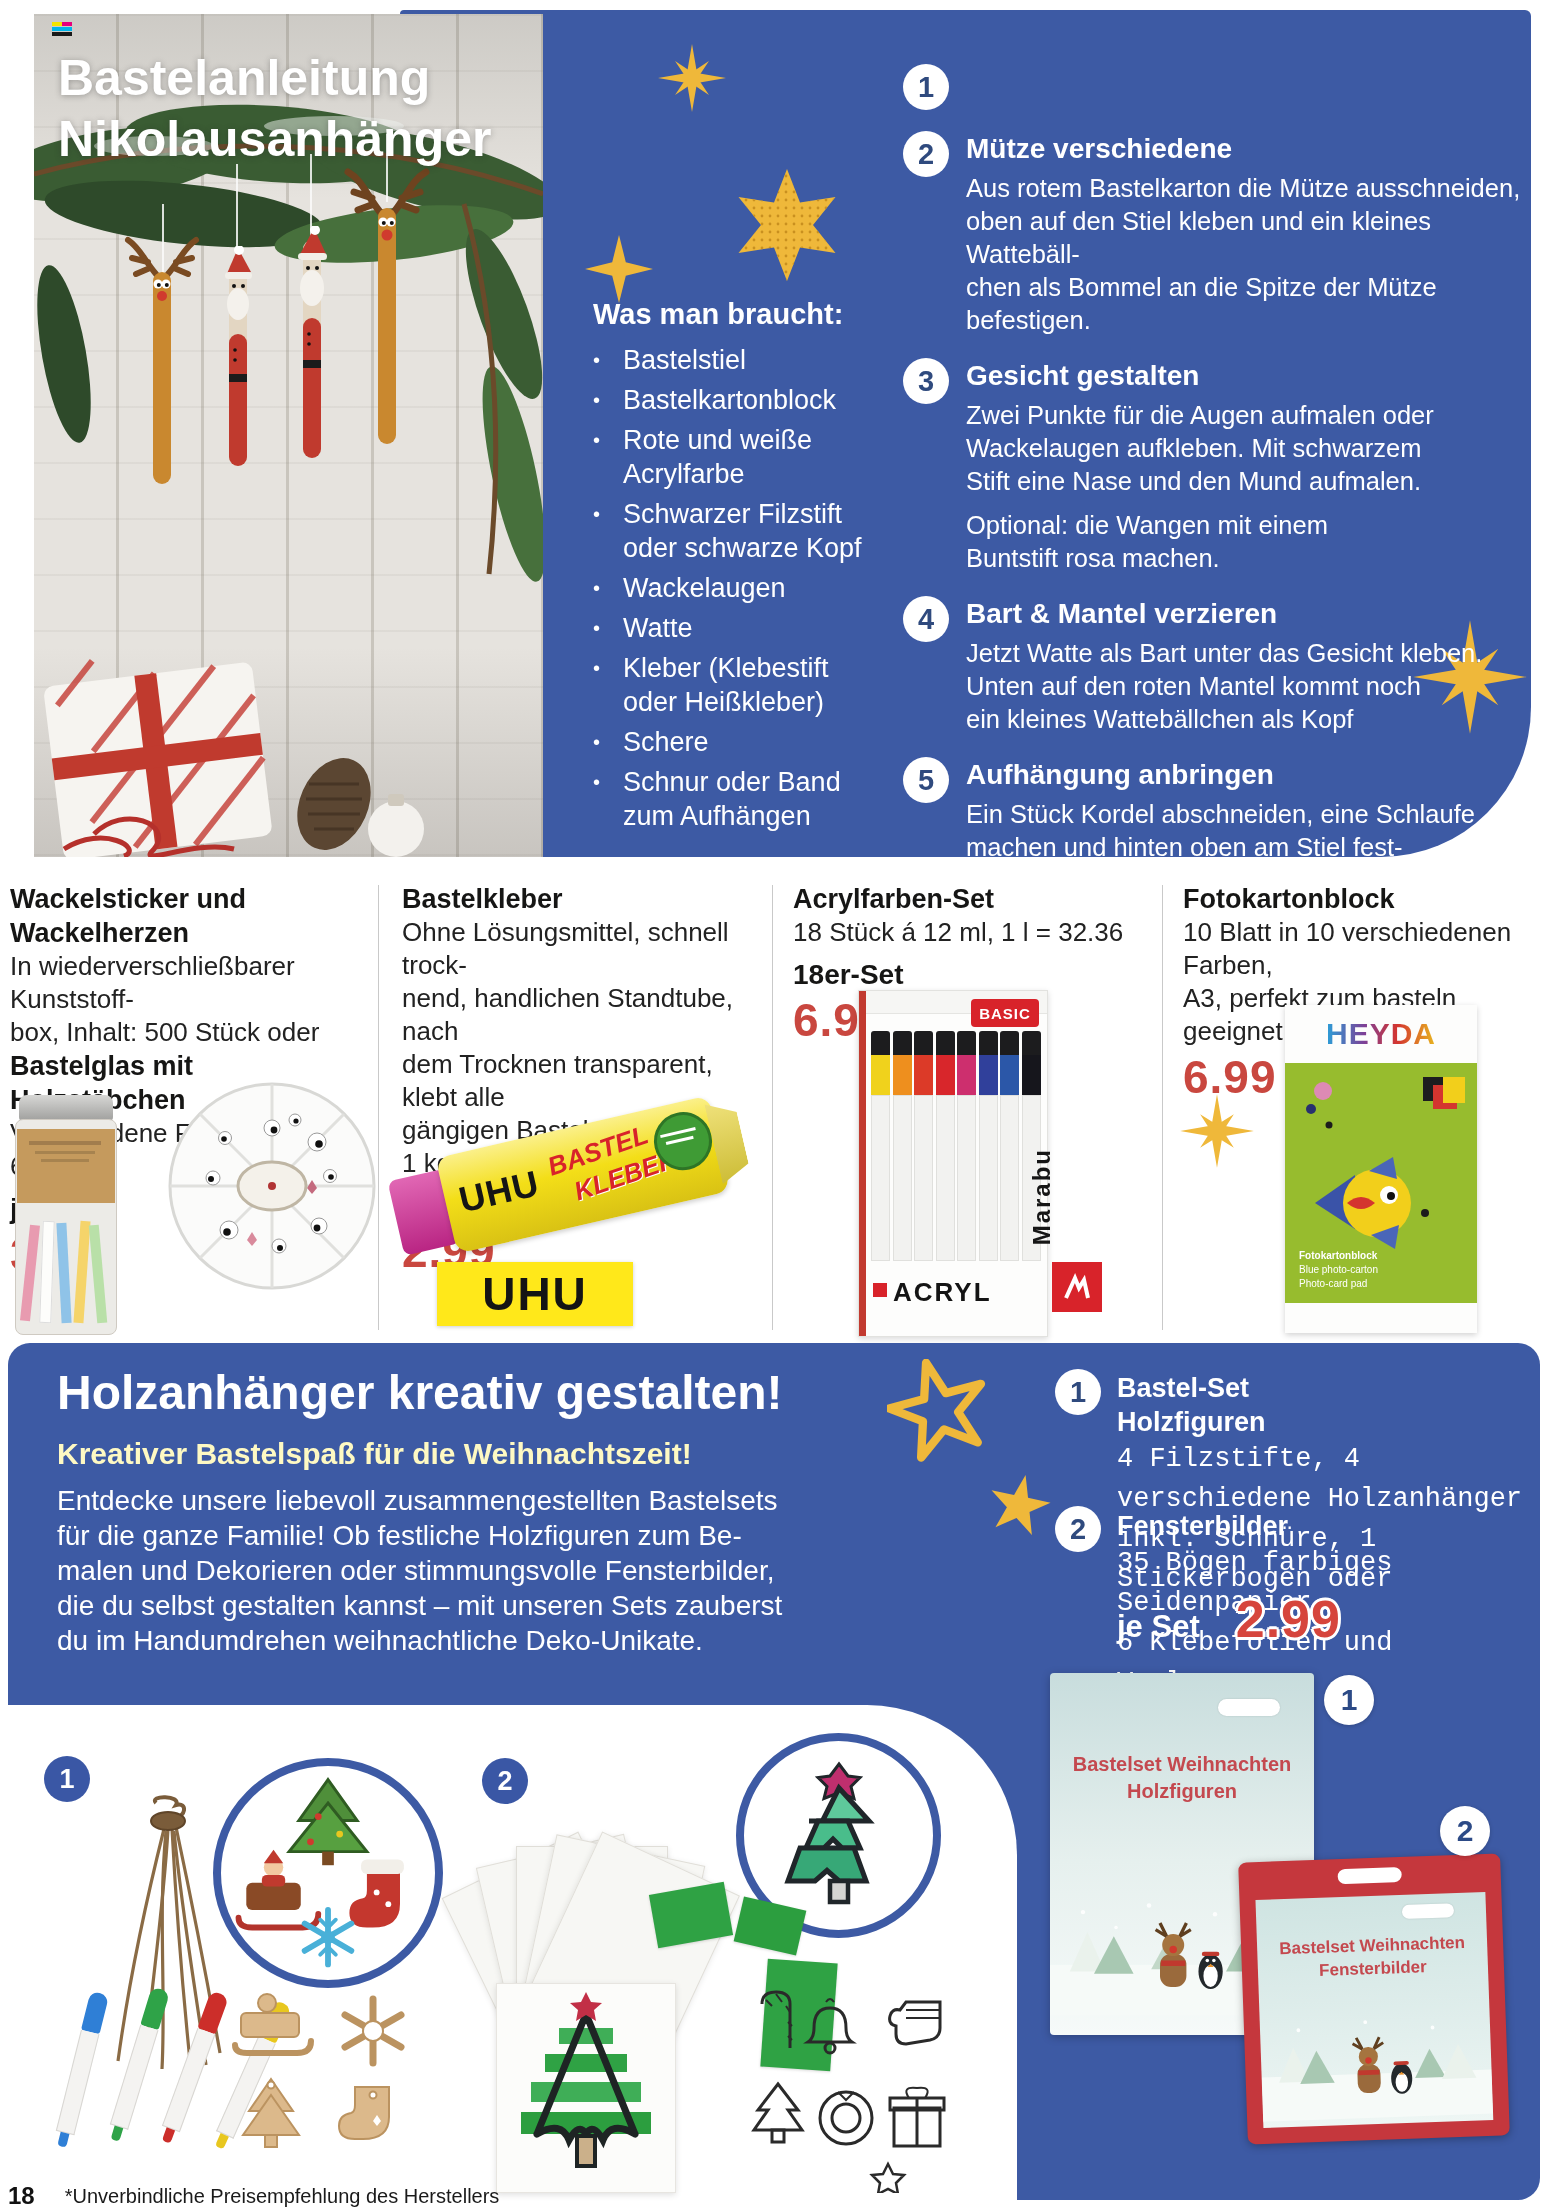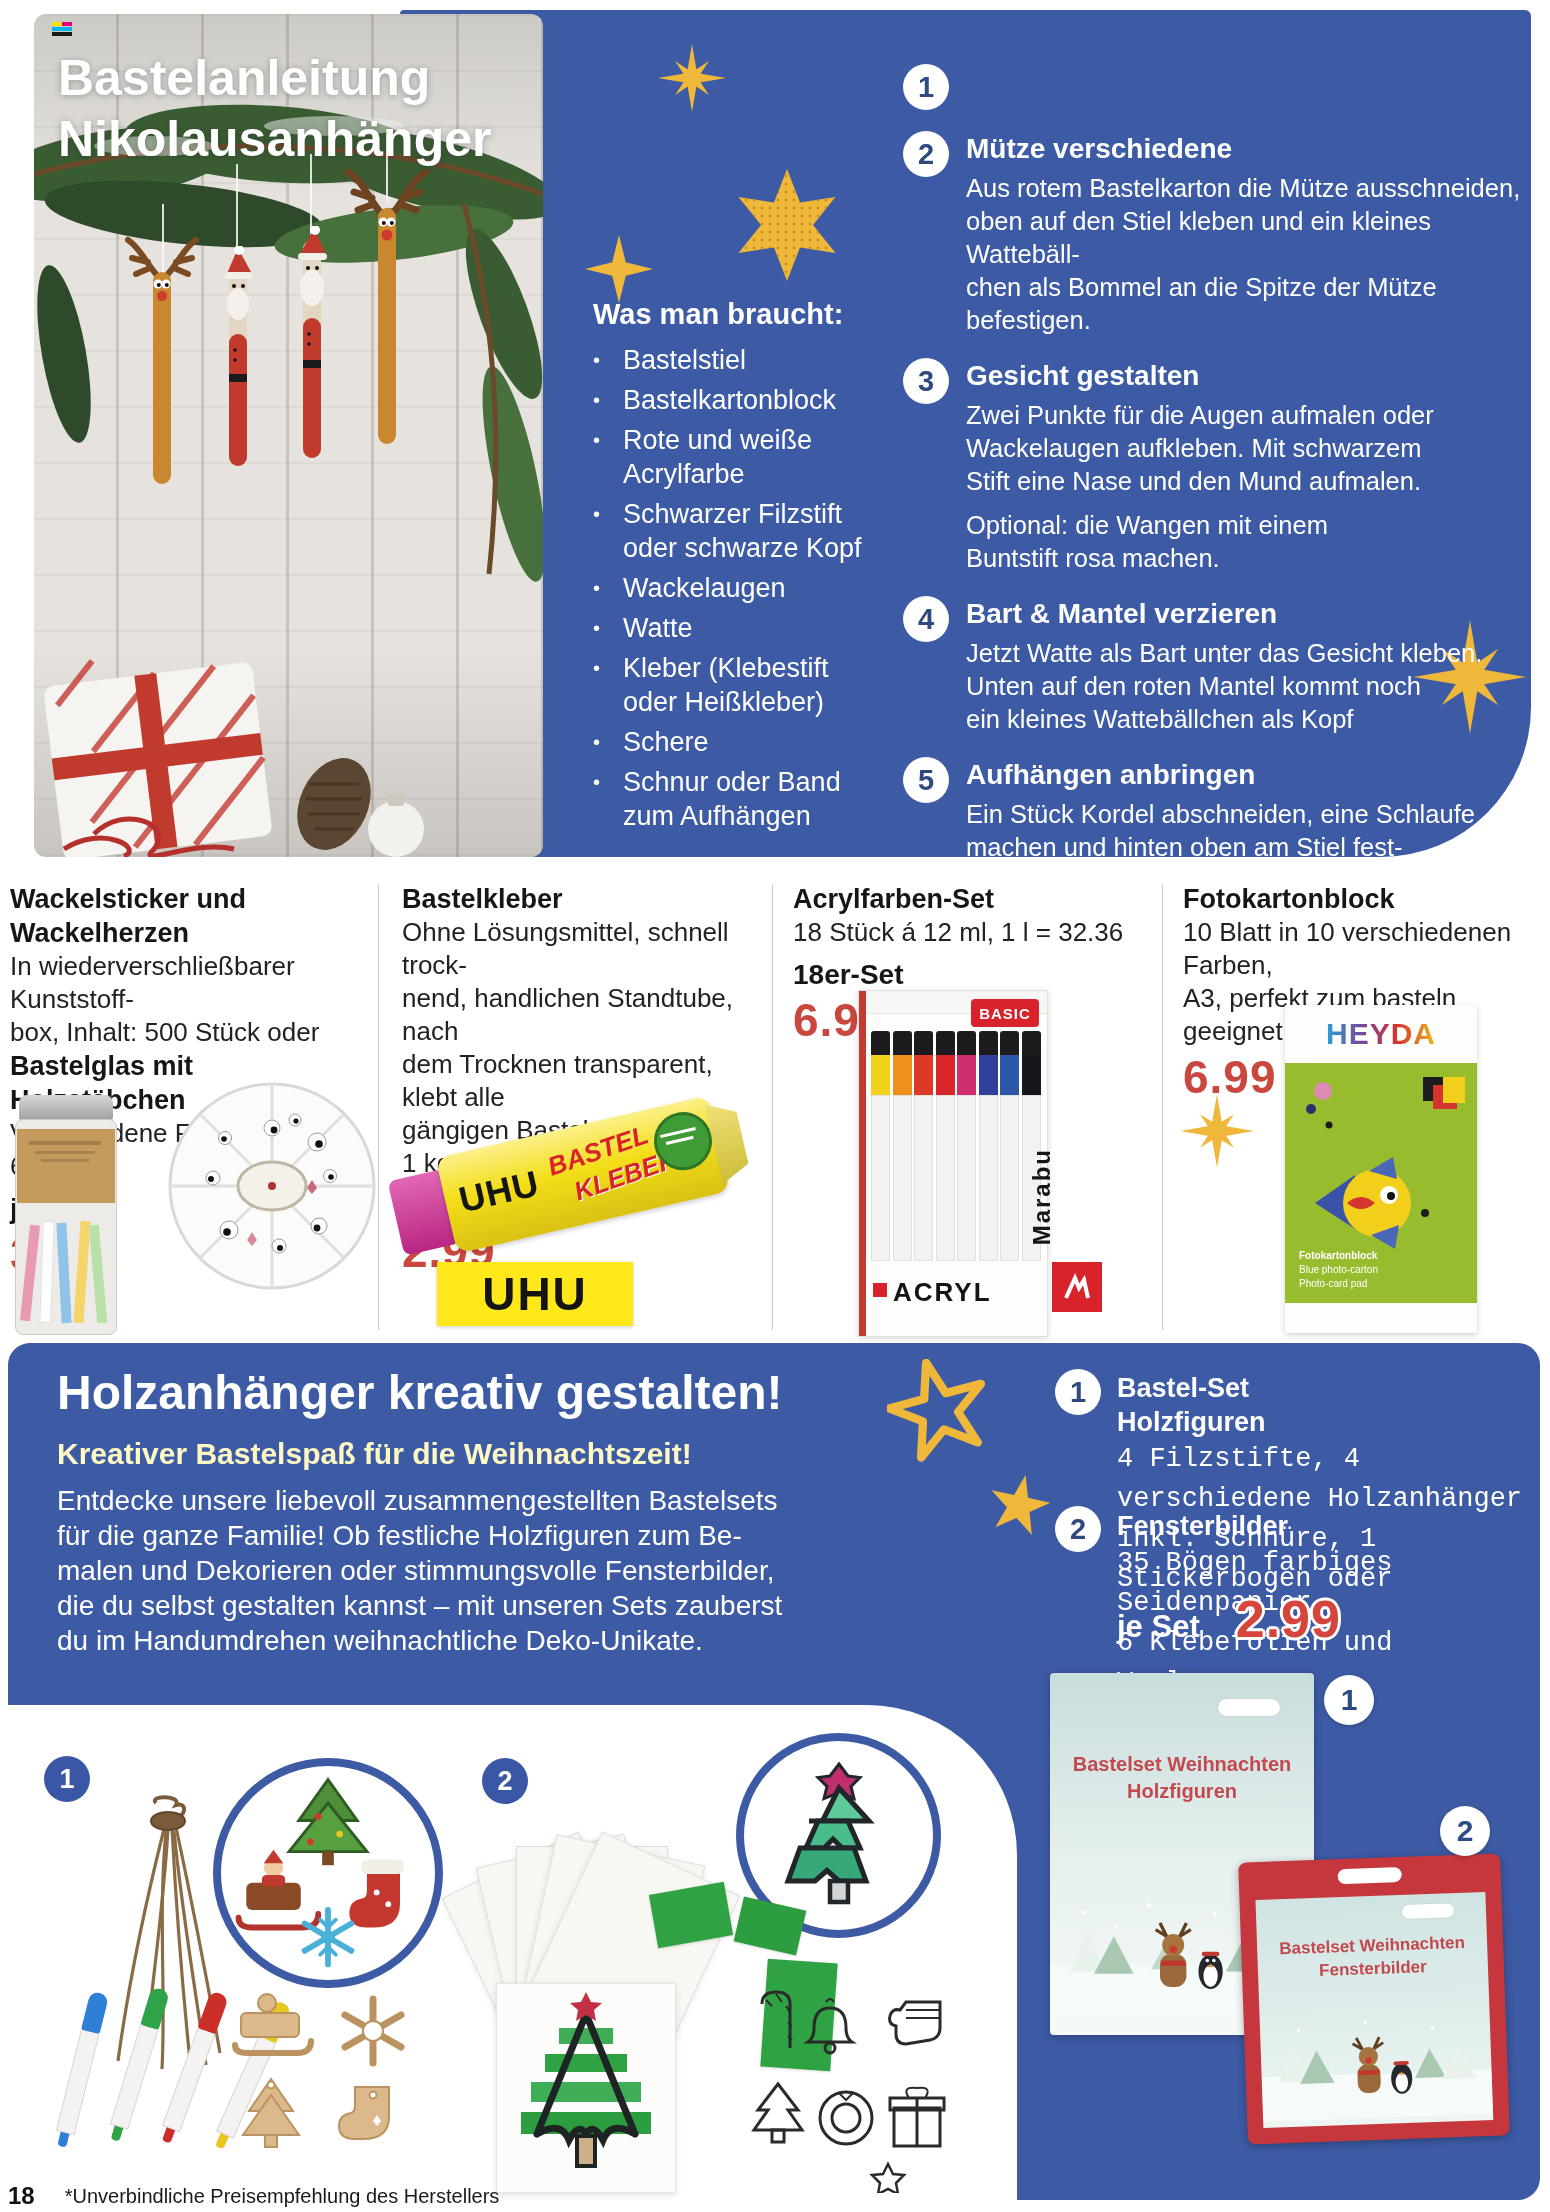--- a/index.html
+++ b/index.html
@@ -8,21 +8,21 @@
   .abs{position:absolute;}
   .pre{white-space:pre-line;}
 
   
   .hero-blue{position:absolute;left:400px;top:10px;width:1131px;height:847px;
              background:#3d5aa4;border-radius:4px 6px 150px 0;}
   .photo{position:absolute;left:34px;top:14px;width:509px;height:843px;overflow:hidden;
          background:
            repeating-linear-gradient(180deg,rgba(120,115,105,.08) 0 2px,transparent 2px 56px),
            repeating-linear-gradient(90deg,#e6e3de 0 82px,#c9c5bd 82px 85px),
-           #e0ddd7; border-radius: 12px;}
+           #e0ddd7;}
   .plank-shadow{position:absolute;inset:0;background:linear-gradient(180deg,rgba(90,90,85,.18),rgba(255,255,255,0) 22%,rgba(255,255,255,0) 75%,rgba(80,75,70,.20));}
   .hero-title{position:absolute;left:24px;top:34px;font-size:50px;line-height:61px;font-weight:bold;color:#fff;
               text-shadow:0 1px 6px rgba(40,40,40,.35);}
   .regmark{position:absolute;left:18px;top:8px;width:20px;height:16px;}
   .regmark div{height:4px;margin-bottom:1px;}
   .string{position:absolute;width:2px;background:rgba(250,250,250,.85);}
 
   .materials{position:absolute;left:593px;top:298px;width:292px;color:#fff;}
   .materials h3{margin:0 0 12px 0;font-size:29px;font-weight:bold;}
   .materials ul{list-style:none;margin:0;padding:0;}
@@ -321,21 +321,21 @@
       <div class="step-txt">
           <h4>Bart &amp; Mantel verzieren</h4>
         <div class="step-body pre">Jetzt Watte als Bart unter das Gesicht kleben.
 Unten auf den roten Mantel kommt noch
 ein kleines Wattebällchen als Kopf</div>
         </div>
     </div>
     <div class="step">
       <div class="step-num">5</div>
       <div class="step-txt">
-          <h4>Aufhängen anbringen</h4>
+          <h4>Aufhängung anbringen</h4>
         <div class="step-body pre">Ein Stück Kordel abschneiden, eine Schlaufe
 machen und hinten oben am Stiel fest-
 kleben – fertig ist der Anhänger!</div>
         </div>
     </div>
   </div>
 
   <div class="vdiv" style="left:378px"></div>
   <div class="vdiv" style="left:772px"></div>
   <div class="vdiv" style="left:1162px"></div>

